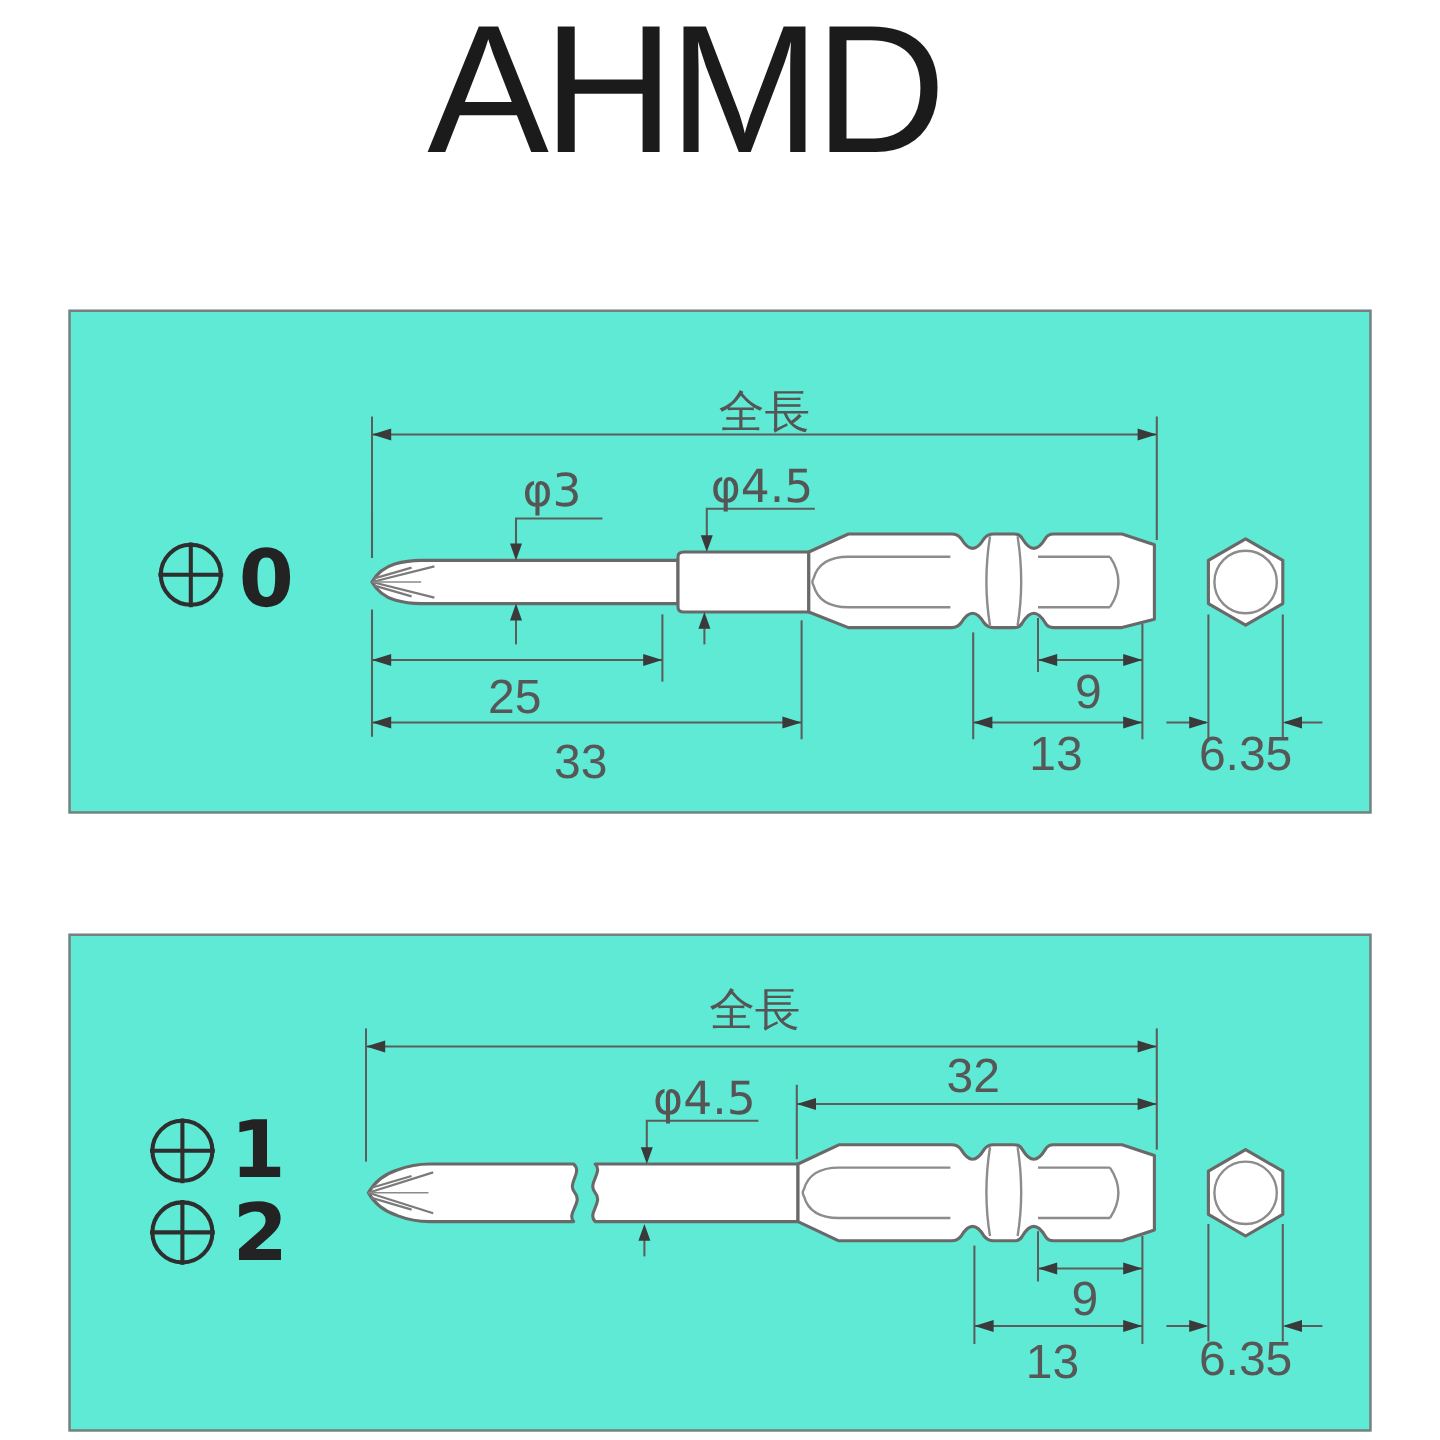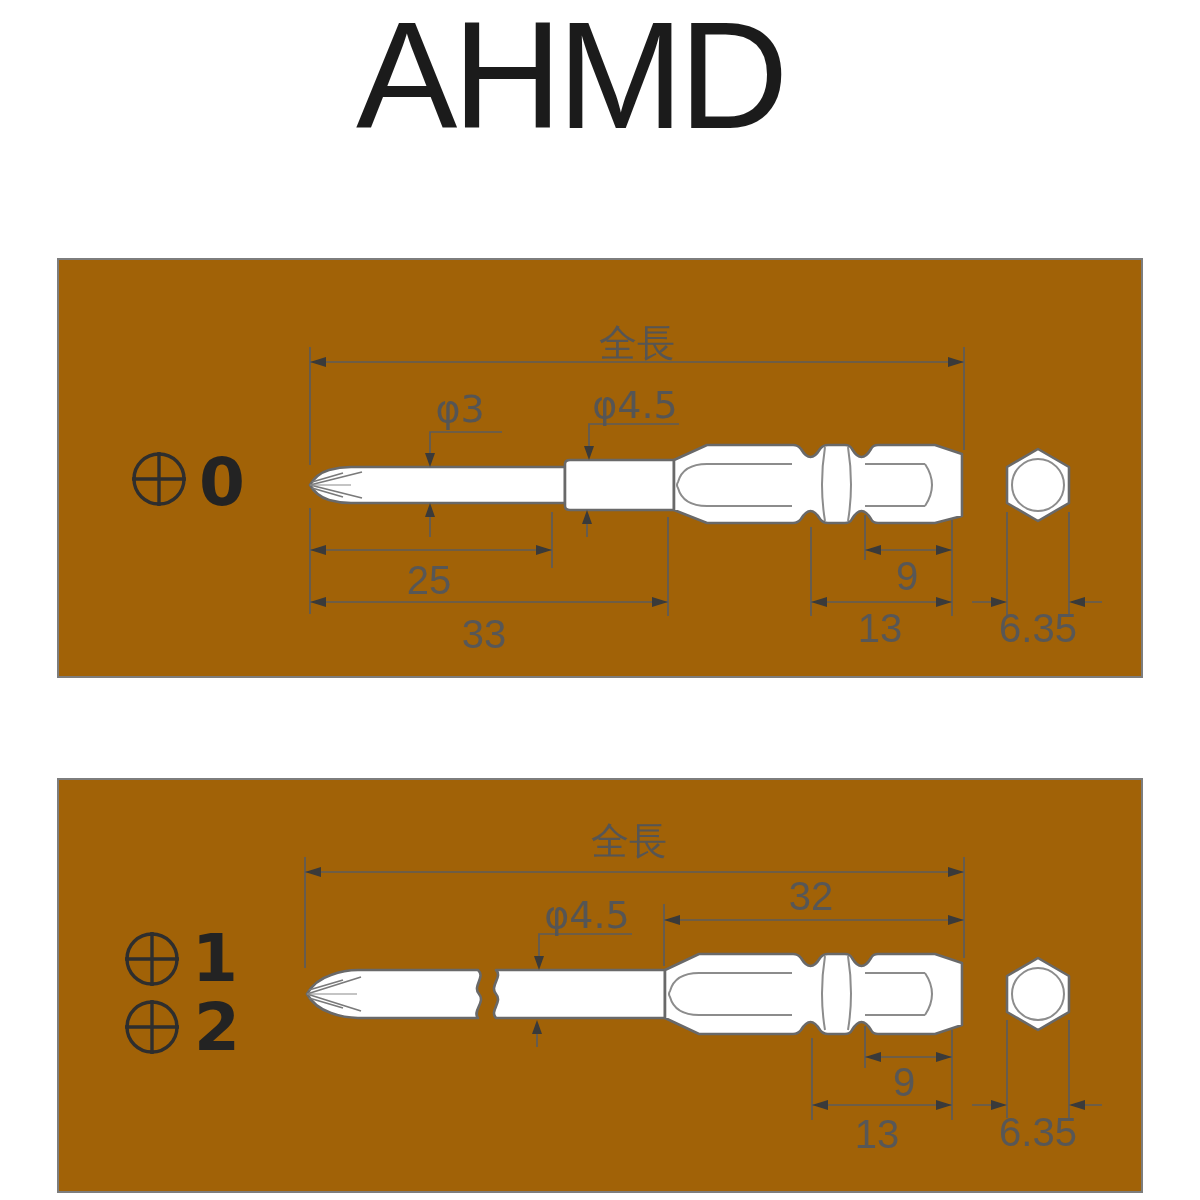--- a/index.html
+++ b/index.html
@@ -6,21 +6,21 @@
   body{
     width:1200px;height:1200px;position:relative;background:#ffffff;
     font-family:"Liberation Sans", sans-serif;overflow:hidden;
   }
   .title{
     position:absolute;left:356px;top:0;height:150px;line-height:150px;
     font-size:152px;font-weight:400;letter-spacing:-5px;color:#1b1b1b;
     white-space:nowrap;
   }
   .panel{
-    position:absolute;left:57px;width:1086px;background:#a16207;
+    position:absolute;left:57px;width:1086px;background:#5eead4;
     border:2px solid #7d7d7d;box-sizing:border-box;
   }
   .panel-1{top:258px;height:420px;}
   .panel-2{top:778px;height:415px;}
   .panel svg{display:block;width:100%;height:100%;}
 
   
   .ln{stroke:#5c5c5c;stroke-width:1.7;fill:none;}
   .ah{fill:#3a3a3a;stroke:none;}
   .bit{fill:#ffffff;stroke:#696969;stroke-width:2.6;stroke-linejoin:round;}

